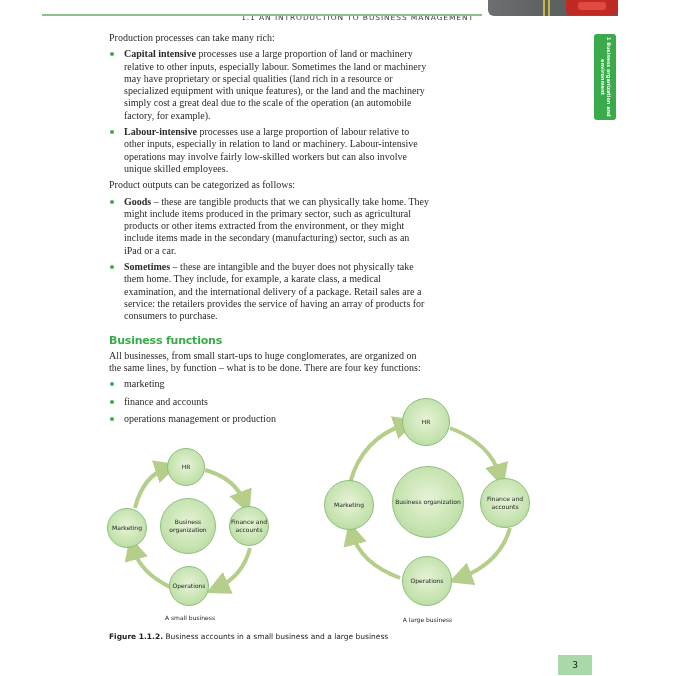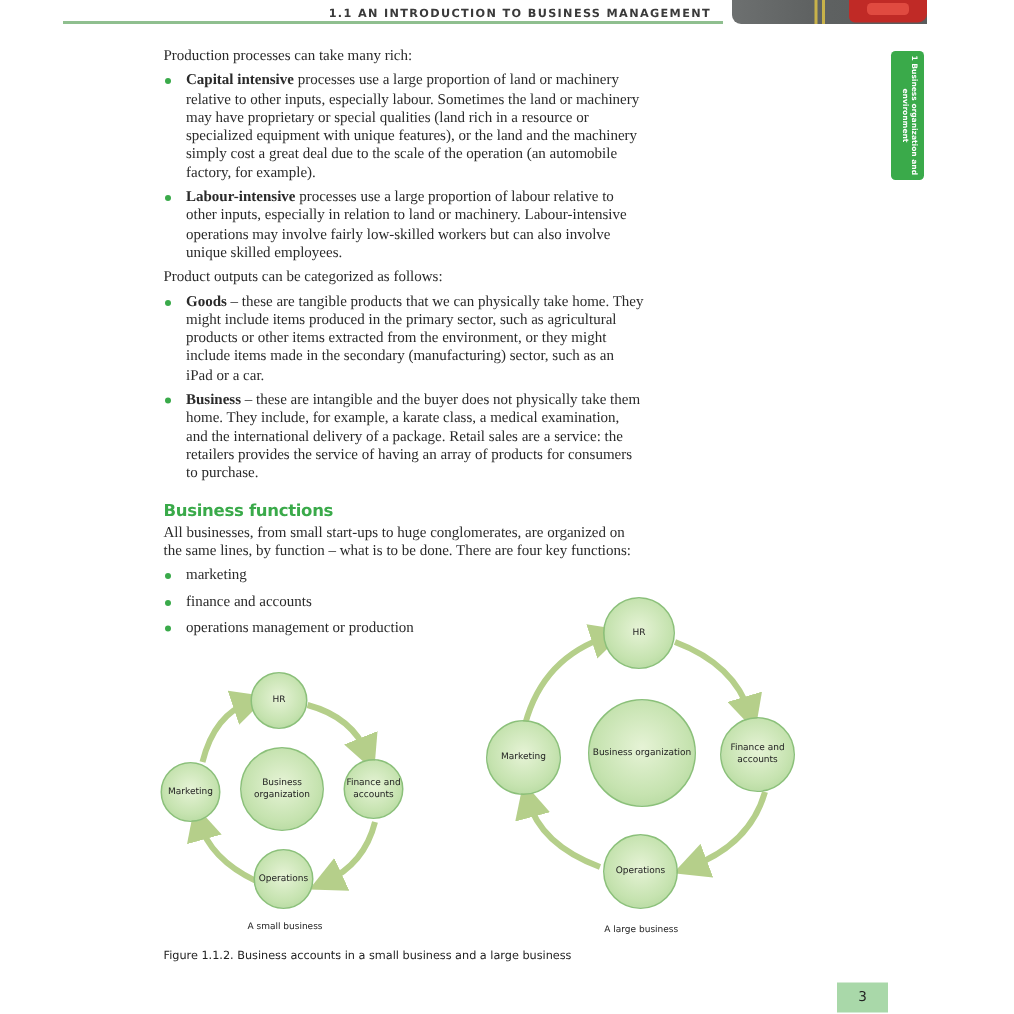--- a/index.html
+++ b/index.html
@@ -4,22 +4,22 @@
 <style>
   html, body { margin: 0; padding: 0; }
   body {
     width: 676px; height: 676px; background: #ffffff; position: relative; overflow: hidden;
     font-family: "Liberation Serif", "DejaVu Serif", serif; color: #2a2a2a;
   }
   .header-rule {
     position: absolute; left: 42px; top: 14px; width: 440px; height: 2px; background: #8fbf8f;
   }
   .header-title {
-    position: absolute; left: 200px; top: 4px; width: 274px; text-align: right;
-    font-family: "DejaVu Sans", sans-serif; font-weight: bold; font-size: 7.5px; letter-spacing: 0.9px;
+    position: absolute; left: 200px; top: 13px; width: 274px; text-align: right;
+    font-family: "DejaVu Sans", sans-serif; font-weight: normal; font-size: 7.5px; letter-spacing: 0.9px;
     color: #3a3a3a;
   }
   .header-photo {
     position: absolute; left: 488px; top: 0; width: 130px; height: 16px; border-radius: 0 0 0 6px; overflow: hidden;
     background: linear-gradient(90deg, #6d7070 0%, #5f6262 40%, #595c5c 100%);
   }
   .header-photo .stripe1 { position: absolute; left: 55px; top: 0; width: 2px; height: 16px; background: #c8b24a; }
   .header-photo .stripe2 { position: absolute; left: 60px; top: 0; width: 2px; height: 16px; background: #c8b24a; }
   .header-photo .car { position: absolute; left: 78px; top: 0; width: 52px; height: 15px; background: #c02a26; border-radius: 0 0 6px 4px; }
   .header-photo .car2 { position: absolute; left: 90px; top: 2px; width: 28px; height: 8px; background: #e04a40; border-radius: 3px; }
@@ -53,21 +53,21 @@
     border: 1px solid #8bc07a;
     display: flex; align-items: center; justify-content: center; text-align: center;
     font-family: "DejaVu Sans", sans-serif; font-size: 6px; line-height: 8px; color: #222;
   }
   .diagram-caption {
     position: absolute; font-family: "DejaVu Sans", sans-serif; font-size: 6px; color: #222; text-align: center;
   }
   .figure-caption {
     position: absolute; left: 109px; top: 632px; font-family: "DejaVu Sans", sans-serif; font-size: 7.5px; color: #222;
   }
-  .figure-caption b { font-weight: normal; }
+  .figure-caption b { font-weight: bold; }
   .page-number {
     position: absolute; left: 558px; top: 655px; width: 34px; height: 20px; background: #a9d8a9;
     font-family: "DejaVu Sans", sans-serif; font-size: 9px; color: #222; display: flex; align-items: center; justify-content: center;
   }
 </style>
 </head>
 <body>
 
 <div class="header-title">1.1 AN INTRODUCTION TO BUSINESS MANAGEMENT</div>
 <div class="header-rule"></div>
@@ -95,21 +95,21 @@
     </li>
   </ul>
   <p class="para">Product outputs can be categorized as follows:</p>
   <ul class="bullets">
     <li>
       <span class="dot"></span>
       <span class="term">Goods</span><span> – these are tangible products that we can physically take home. They might include items produced in the primary sector, such as agricultural products or other items extracted from the environment, or they might include items made in the secondary (manufacturing) sector, such as an iPad or a car.</span>
     </li>
     <li>
       <span class="dot"></span>
-      <span class="term">Business</span><span> – these are intangible and the buyer does not physically take them home. They include, for example, a karate class, a medical examination, and the international delivery of a package. Retail sales are a service: the retailers provides the service of having an array of products for consumers to purchase.</span>
+      <span class="term">Sometimes</span><span> – these are intangible and the buyer does not physically take them home. They include, for example, a karate class, a medical examination, and the international delivery of a package. Retail sales are a service: the retailers provides the service of having an array of products for consumers to purchase.</span>
     </li>
   </ul>
   <div class="section-heading">Business functions</div>
   <p class="para">All businesses, from small start-ups to huge conglomerates, are organized on the same lines, by function – what is to be done. There are four key functions:</p>
   <ul class="bullets simple">
     <li><span class="dot"></span><span>marketing</span></li>
     <li><span class="dot"></span><span>finance and accounts</span></li>
     <li><span class="dot"></span><span>operations management or production</span></li>
   </ul>
 </div>

